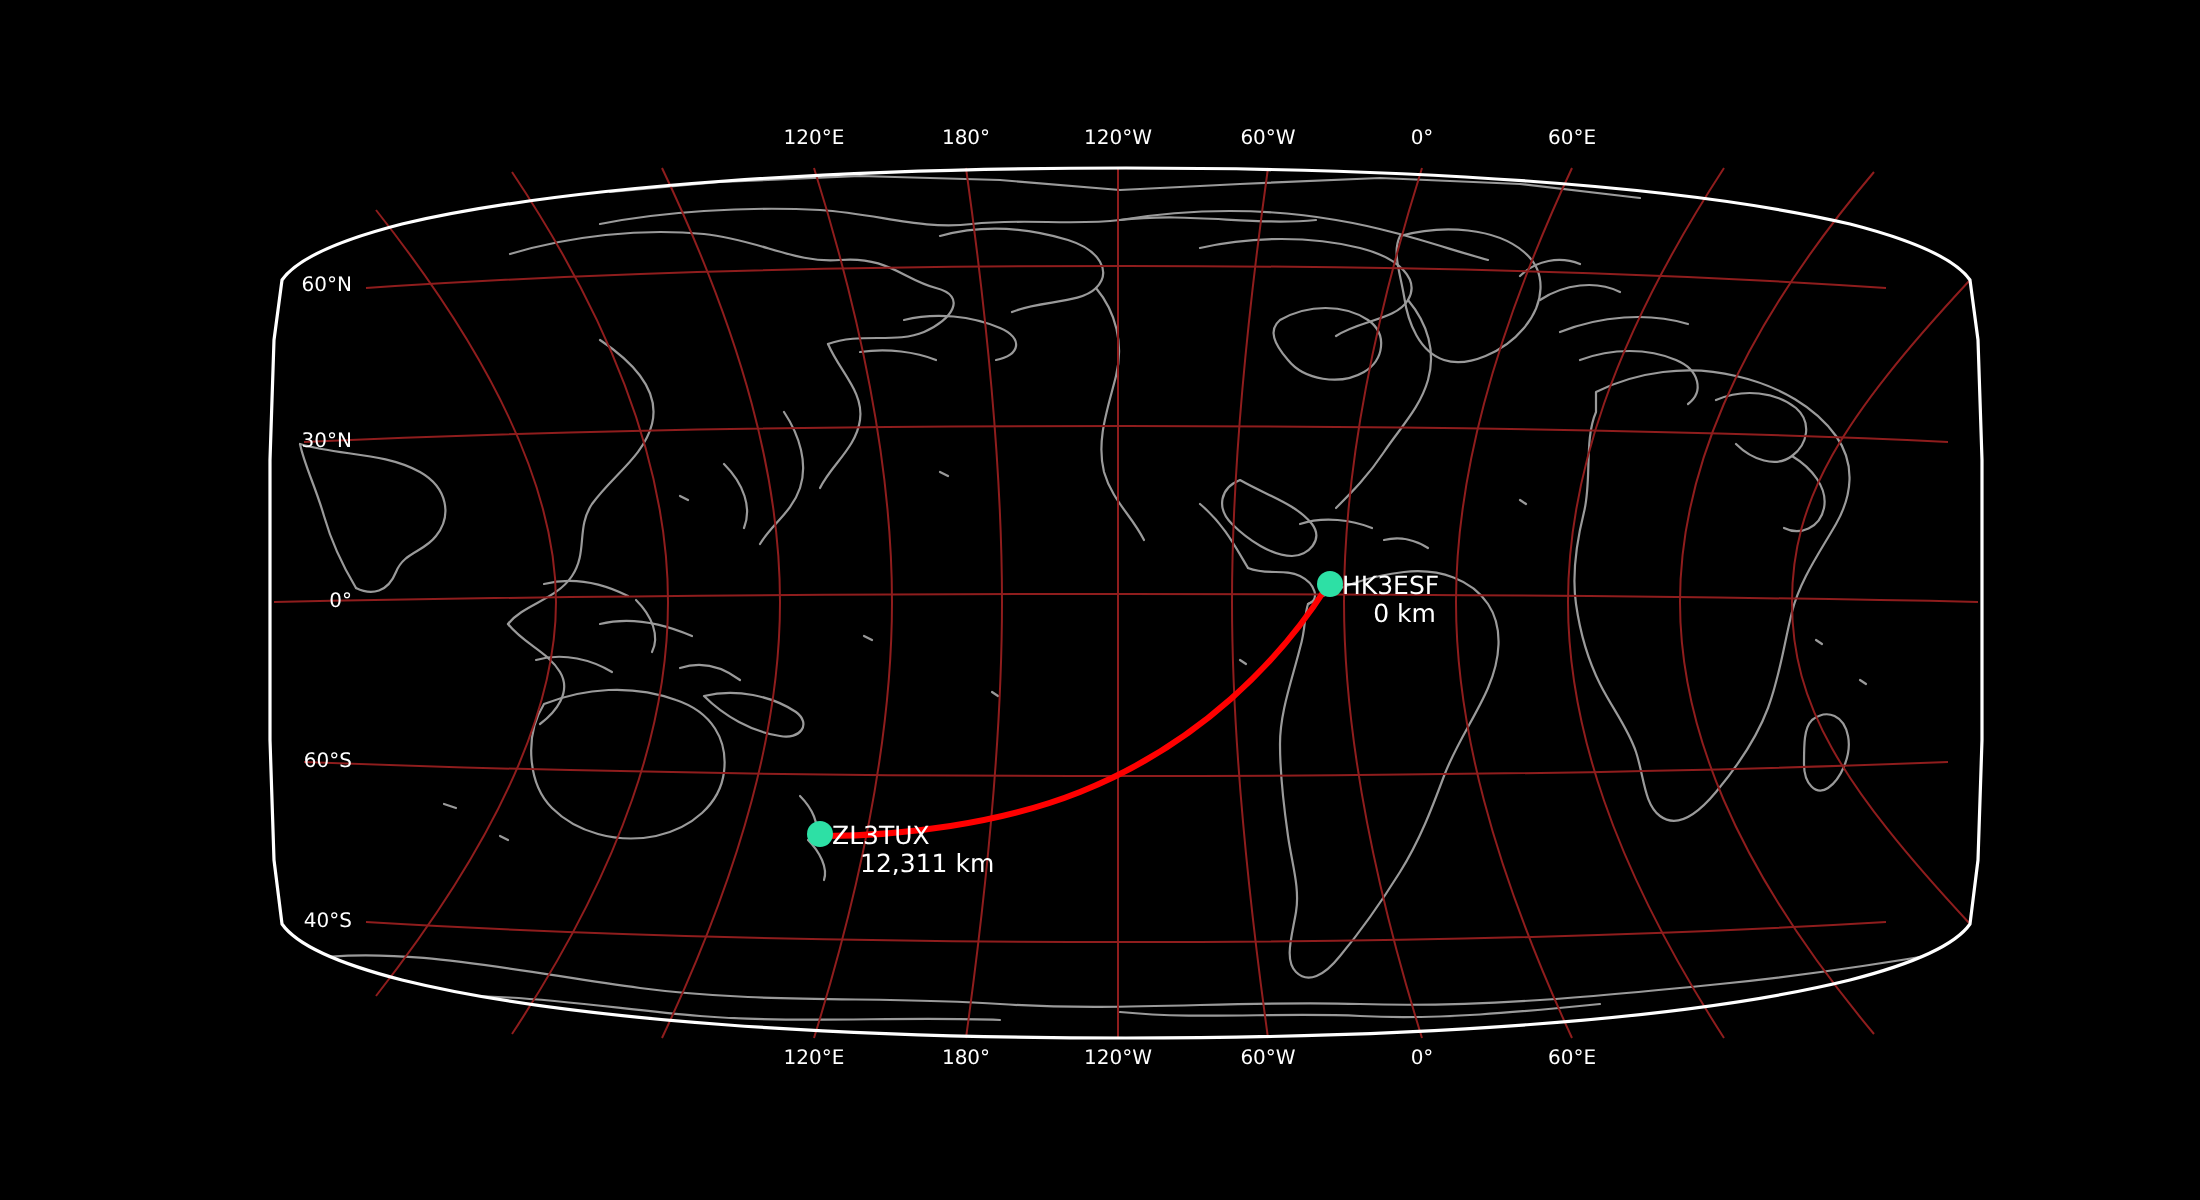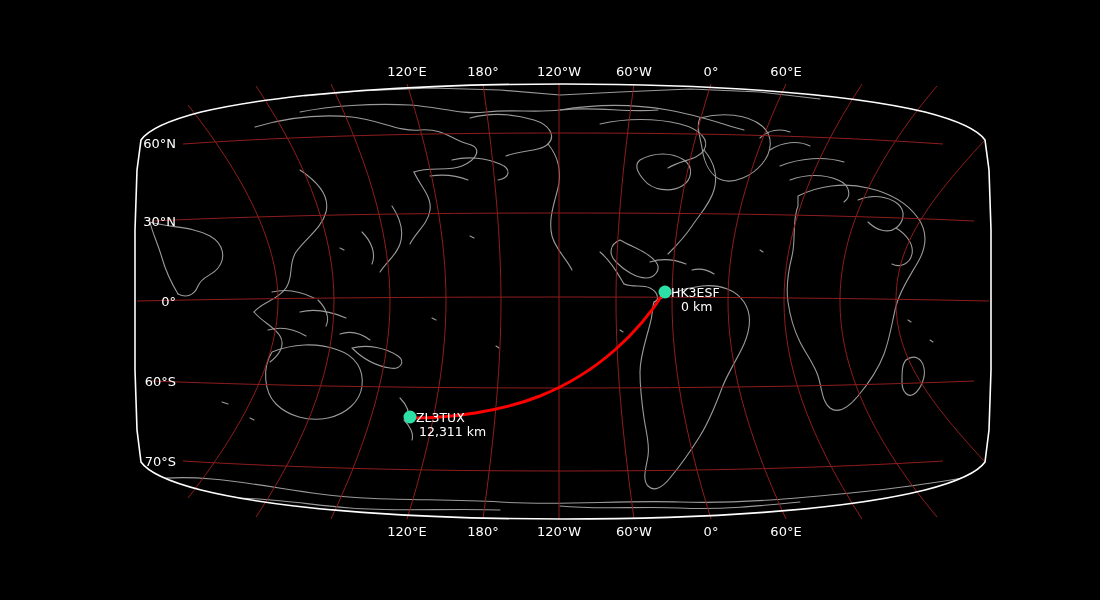--- a/index.html
+++ b/index.html
@@ -36,42 +36,42 @@
     position: absolute;
     left: 0;
     top: 42px;
     width: 1100px;
     text-align: center;
     font-size: 15.5px;
     color: #ffffff;
   }
   .tick {
     position: absolute;
-    font-size: 13px;
+    font-size: 10px;
     color: #ffffff;
     white-space: nowrap;
   }
   .tick-lon {
     transform: translateX(-50%);
   }
   .tick-lat {
     transform: translateY(-50%);
     text-align: right;
   }
   .marker-label {
     position: absolute;
     font-size: 12.5px;
     color: #ffffff;
     white-space: nowrap;
     line-height: 14px;
   }
   .marker-label .dist {
     display: block;
     text-align: center;
-    padding-left: 3px;
+    padding-left: 14px;
   }
   svg.mapcanvas {
     position: absolute;
     left: 0;
     top: 0;
     width: 1100px;
     height: 600px;
   }
 </style>
 </head>
@@ -275,21 +275,21 @@
   <div class="tick tick-lon" style="left:483px; top:524px;">180°</div>
   <div class="tick tick-lon" style="left:559px; top:524px;">120°W</div>
   <div class="tick tick-lon" style="left:634px; top:524px;">60°W</div>
   <div class="tick tick-lon" style="left:711px; top:524px;">0°</div>
   <div class="tick tick-lon" style="left:786px; top:524px;">60°E</div>
 
   <div class="tick tick-lat" style="left:108px; top:143px; width:68px;">60°N</div>
   <div class="tick tick-lat" style="left:108px; top:221px; width:68px;">30°N</div>
   <div class="tick tick-lat" style="left:108px; top:301px; width:68px;">0°</div>
   <div class="tick tick-lat" style="left:108px; top:381px; width:68px;">60°S</div>
-  <div class="tick tick-lat" style="left:108px; top:461px; width:68px;">70°S</div>
+  <div class="tick tick-lat" style="left:108px; top:461px; width:68px;">40°S</div>
 
   <div class="marker-label" style="left:671px; top:286px;">
     <span>HK3ESF</span>
     <span class="dist">0 km</span>
   </div>
   <div class="marker-label" style="left:416px; top:411px;">
     <span>ZL3TUX</span>
     <span class="dist">12,311 km</span>
   </div>
 

